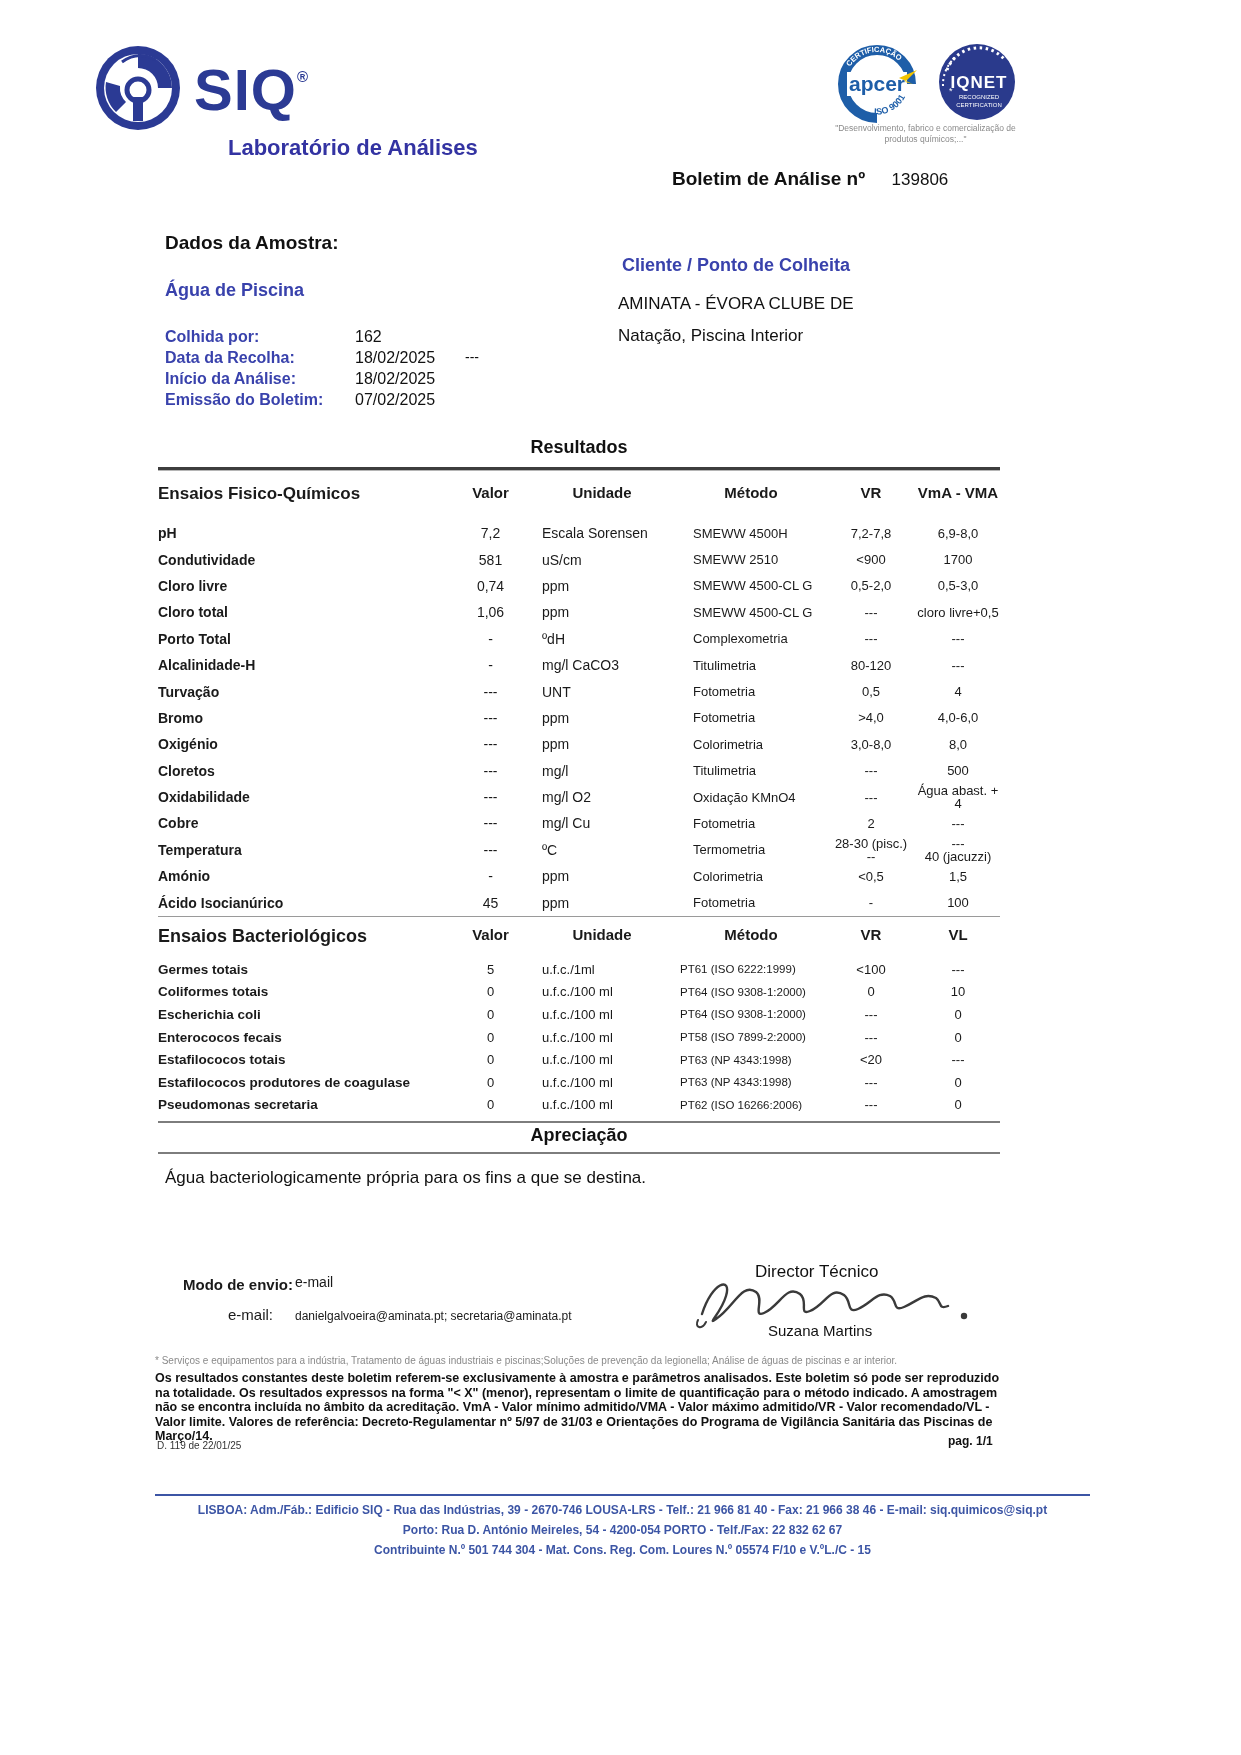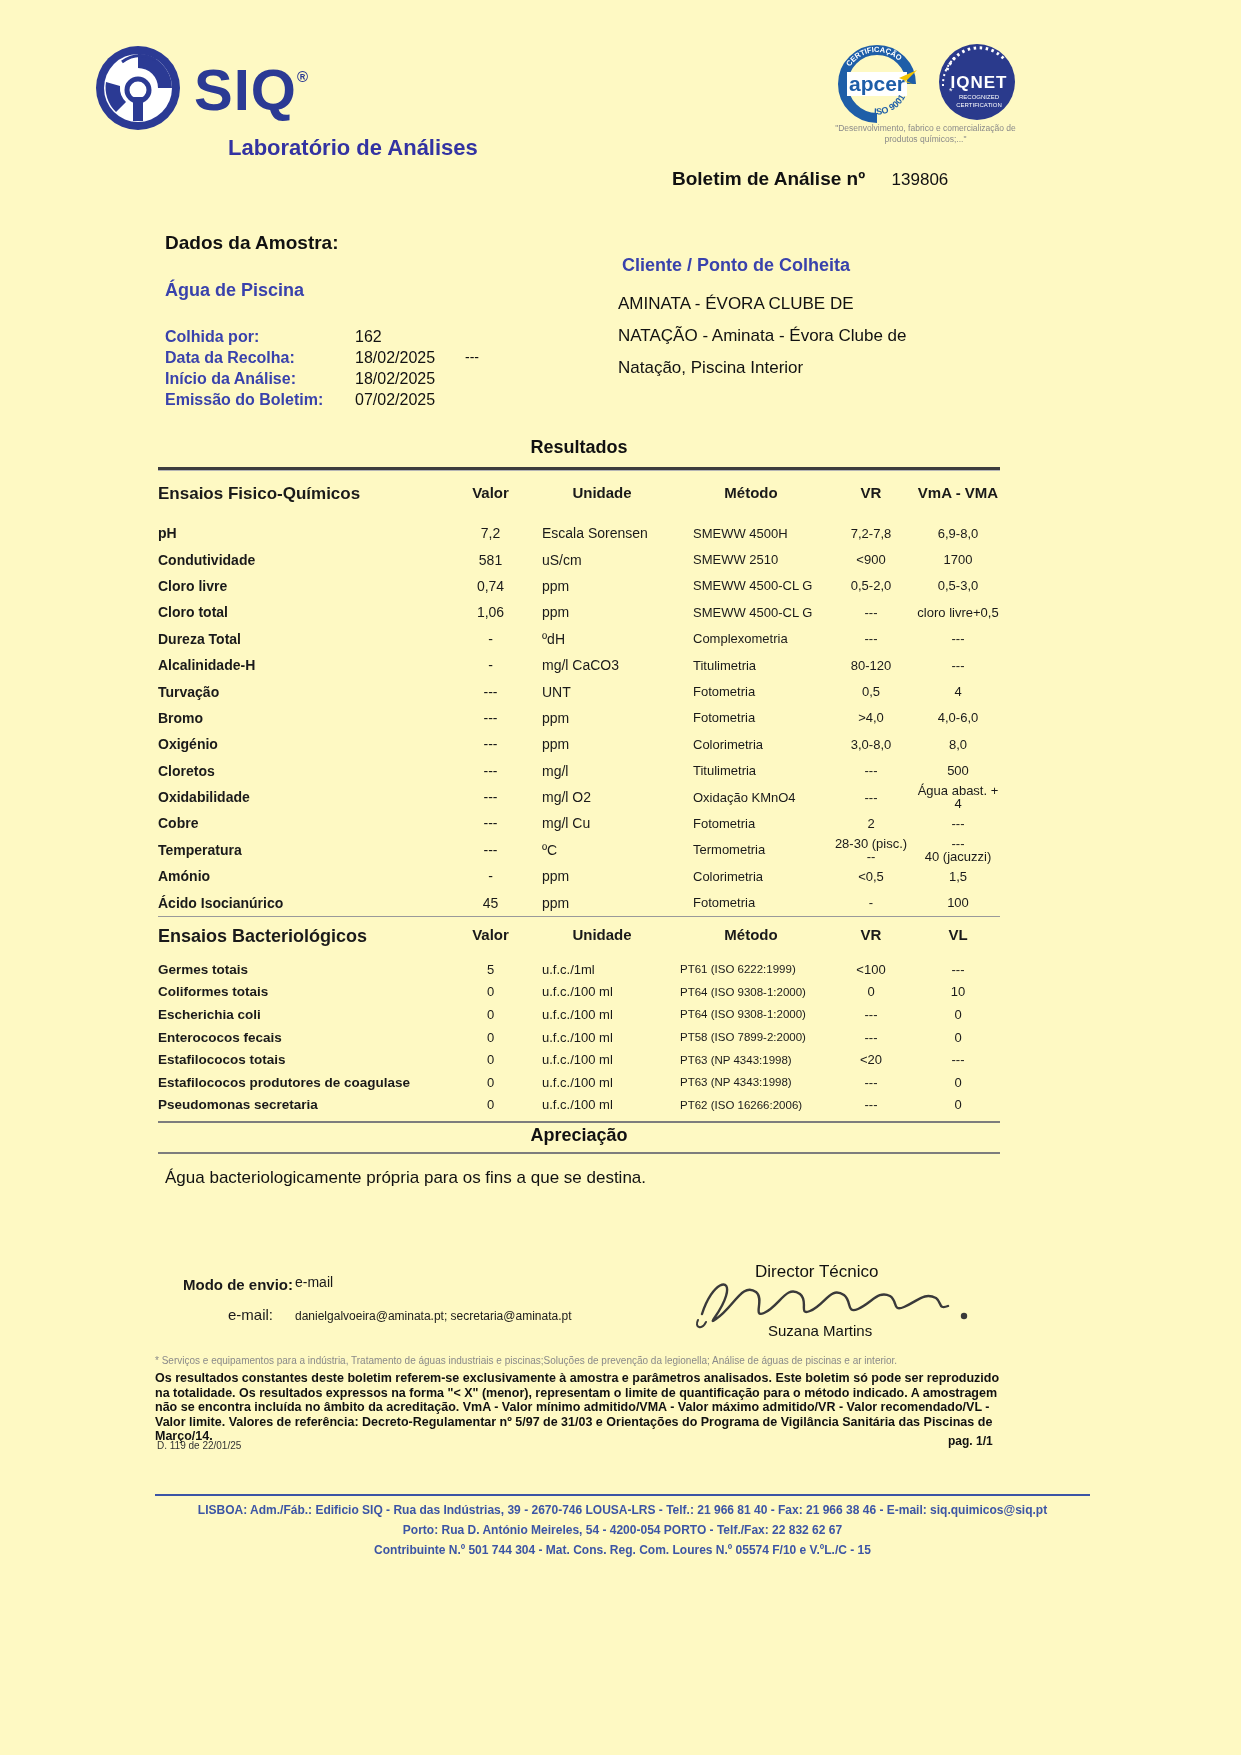--- a/index.html
+++ b/index.html
@@ -1,17 +1,17 @@
 <!DOCTYPE html>
 <html><head>
 <meta charset="utf-8">
 <style>
   html,body{margin:0;padding:0;background:#e8e8e8;}
   .page{
-    position:relative;width:1241px;height:1755px;background:#fef9c3;
+    position:relative;width:1241px;height:1755px;background:#ffffff;
     font-family:"Liberation Sans", sans-serif;color:#1a1a1a;overflow:hidden;
     margin:0 auto;
   }
   .abs{position:absolute;}
 
   
   .siq-logo-box{left:92px;top:42px;width:260px;height:96px;display:flex;align-items:center;}
   .siq-wordmark{font-size:58px;font-weight:bold;color:#2b3a94;letter-spacing:1px;line-height:1;}
   .siq-reg{font-size:15px;vertical-align:28px;font-weight:bold;color:#2b3a94;}
   .lab-title{left:228px;top:135px;font-size:22px;font-weight:bold;color:#3333a2;}
@@ -174,21 +174,20 @@
         <span class="sample-label">Emissão do Boletim:</span>
         <span class="sample-value">07/02/2025</span>
         <span class="sample-extra"></span>
       </div>
 
   </div>
 
   <div class="abs client-title">Cliente / Ponto de Colheita</div>
   <div class="abs client-lines">
     <div>AMINATA - ÉVORA CLUBE DE</div>
-    <div>NATAÇÃO - Aminata - Évora Clube de</div>
     <div>Natação, Piscina Interior</div>
   </div>
 
   <div class="abs results-title">Resultados</div>
   <div class="abs rule-heavy"></div>
 
   <div class="tbl physchem" style="top:478px;">
     <div class="row thead">
       <div class="h-name">Ensaios Fisico-Químicos</div>
       <div class="h-val">Valor</div>
@@ -228,21 +227,21 @@
       <div class="row body">
         <div class="c-name">Cloro total</div>
         <div class="c-val">1,06</div>
         <div class="c-unit">ppm</div>
         <div class="c-met">SMEWW 4500-CL G</div>
         <div class="c-vr">---</div>
         <div class="c-vma">cloro livre+0,5</div>
       </div>
 
       <div class="row body">
-        <div class="c-name">Dureza Total</div>
+        <div class="c-name">Porto Total</div>
         <div class="c-val">-</div>
         <div class="c-unit">ºdH</div>
         <div class="c-met">Complexometria</div>
         <div class="c-vr">---</div>
         <div class="c-vma">---</div>
       </div>
 
       <div class="row body">
         <div class="c-name">Alcalinidade-H</div>
         <div class="c-val">-</div>

